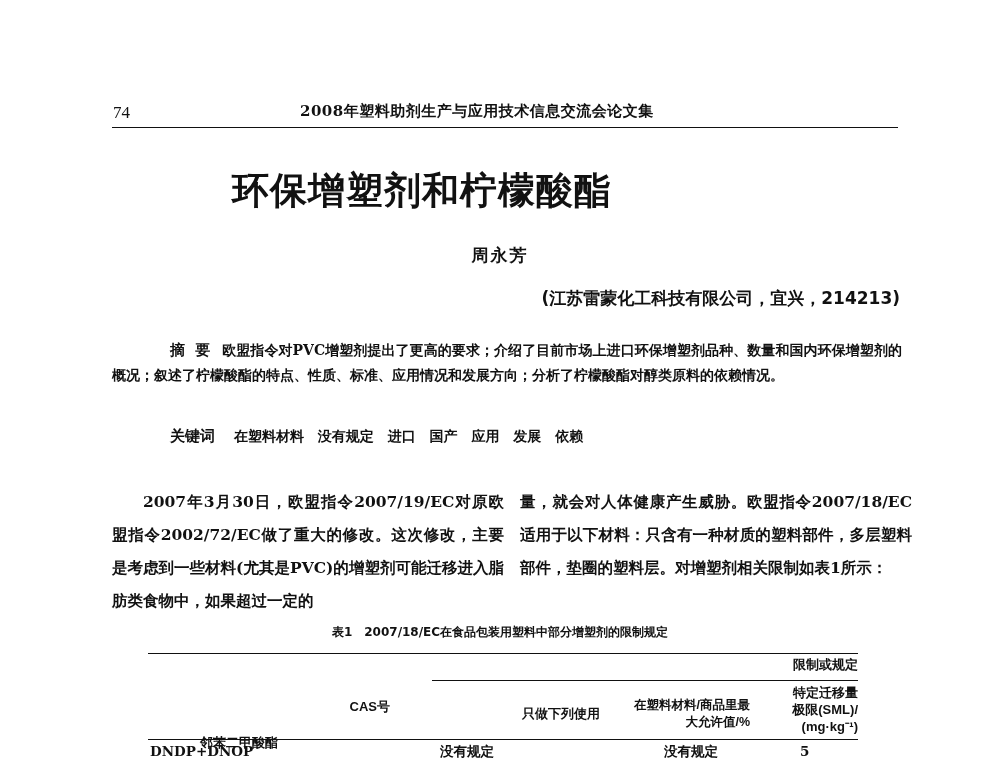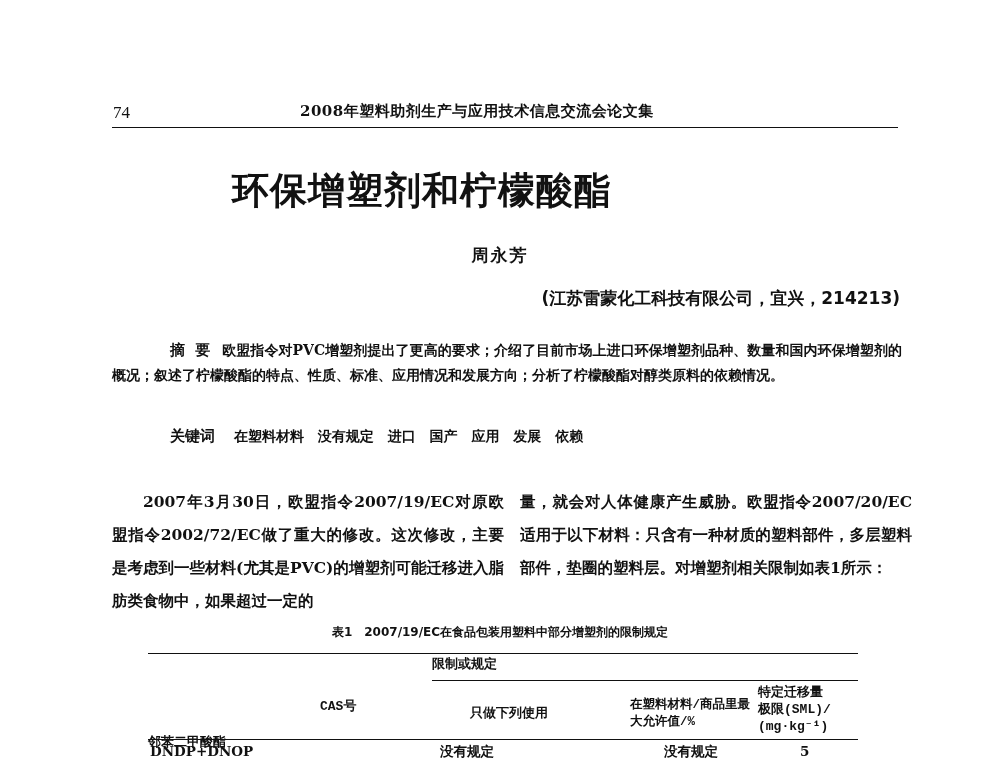--- a/index.html
+++ b/index.html
@@ -21,21 +21,21 @@
   .label { font-family: "DejaVu Sans", sans-serif; font-weight: bold; font-size: 15px; letter-spacing: 10px; margin-right: 2px; margin-left: 28px; }
   .keywords { left: 142px; top: 427px; font-size: 14px; font-weight: bold; font-family: "DejaVu Serif", serif; }
   .keywords .label { letter-spacing: 0; margin-right: 14px; font-family: Liberation Mono, monospace; }
   .kw { margin-right: 9px; }
   .col { top: 485px; width: 392px; font-size: 15.5px; line-height: 33px; font-weight: bold; text-align: justify; font-family: "DejaVu Serif", serif; }
   .col-left { left: 112px; text-indent: 31px; }
   .col-right { left: 520px; }
   .table-caption { left: 0; width: 1000px; top: 624px; text-align: center; font-size: 12px; font-weight: bold; font-family: "DejaVu Sans", sans-serif; }
   .table-caption .num { margin-right: 12px; }
   .rule { height: 0; border-top: 1.5px solid #111; }
-  .th { font-size: 13px; font-weight: bold; font-family: Liberation Mono, monospace; text-align: left; line-height: 17px; }
+  .th { font-size: 13px; font-weight: bold; font-family: Liberation Sans, sans-serif; text-align: right; line-height: 17px; }
   .td { font-size: 13.5px; font-weight: bold; font-family: "DejaVu Serif", serif; }
 </style>
 </head>
 <body>
 
 <div class="abs page-number">74</div>
 <div class="abs running-head">2008年塑料助剂生产与应用技术信息交流会论文集</div>
 <div class="abs head-rule"></div>
 
 <div class="abs title">环保增塑剂和柠檬酸酯</div>
@@ -51,24 +51,24 @@
   <span class="kw">在塑料材料</span>
   <span class="kw">没有规定</span>
   <span class="kw">进口</span>
   <span class="kw">国产</span>
   <span class="kw">应用</span>
   <span class="kw">发展</span>
   <span class="kw">依赖</span>
 </div>
 
 <div class="abs col col-left">2007年3月30日，欧盟指令2007/19/EC对原欧盟指令2002/72/EC做了重大的修改。这次修改，主要是考虑到一些材料(尤其是PVC)的增塑剂可能迁移进入脂肪类食物中，如果超过一定的</div>
-<div class="abs col col-right">量，就会对人体健康产生威胁。欧盟指令2007/20/EC适用于以下材料：只含有一种材质的塑料部件，多层塑料部件，垫圈的塑料层。对增塑剂相关限制如表1所示：</div>
+<div class="abs col col-right">量，就会对人体健康产生威胁。欧盟指令2007/18/EC适用于以下材料：只含有一种材质的塑料部件，多层塑料部件，垫圈的塑料层。对增塑剂相关限制如表1所示：</div>
 
 <div class="abs table-caption">
-  <span class="num">表1</span><span>2007/19/EC在食品包装用塑料中部分增塑剂的限制规定</span>
+  <span class="num">表1</span><span>2007/18/EC在食品包装用塑料中部分增塑剂的限制规定</span>
 </div>
 
 <div>
   <div class="abs rule" style="left:148px; top:653px; width:710px;"></div>
   <div class="abs th" style="left:432px; top:656px; width:426px;">限制或规定</div>
   <div class="abs rule" style="left:432px; top:680px; width:426px; border-top-width:1px;"></div>
 
   <div class="abs th" style="left:148px; top:698px; width:130px;margin-top:36px;">邻苯二甲酸酯</div>
   <div class="abs th" style="left:320px; top:698px; width:70px;">CAS号</div>
   <div class="abs th" style="left:470px; top:705px; width:130px;">只做下列使用</div>

